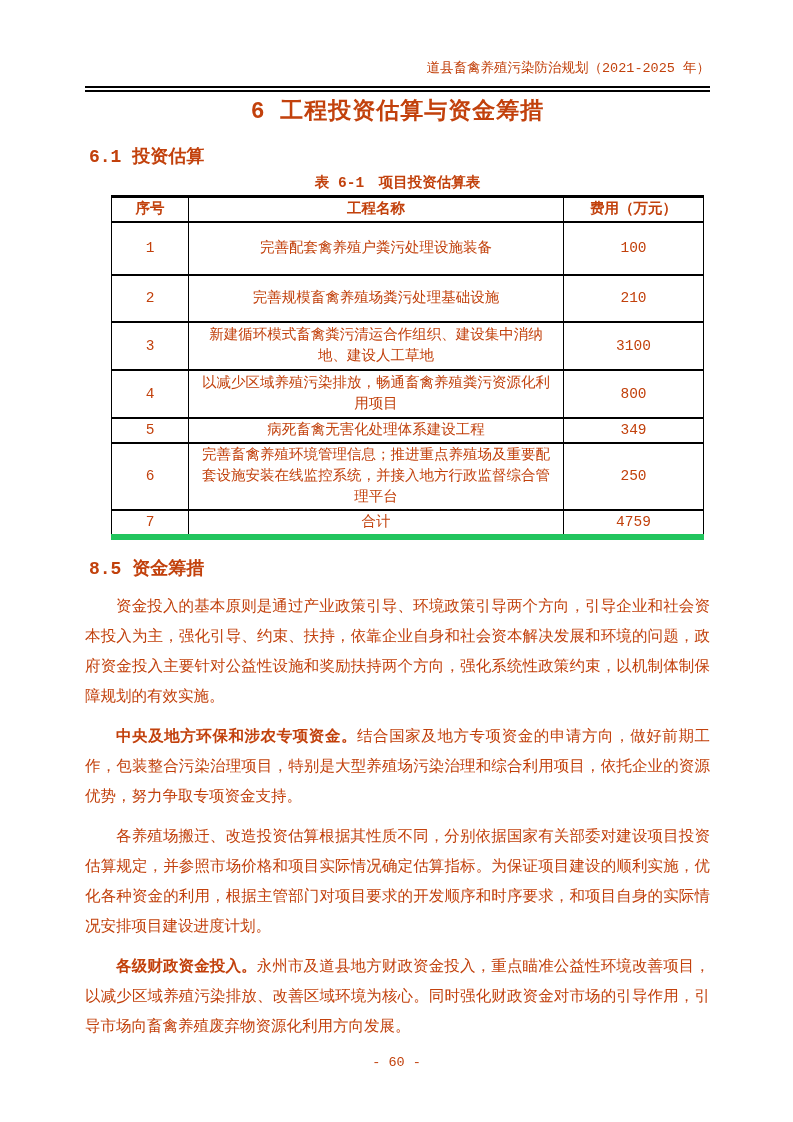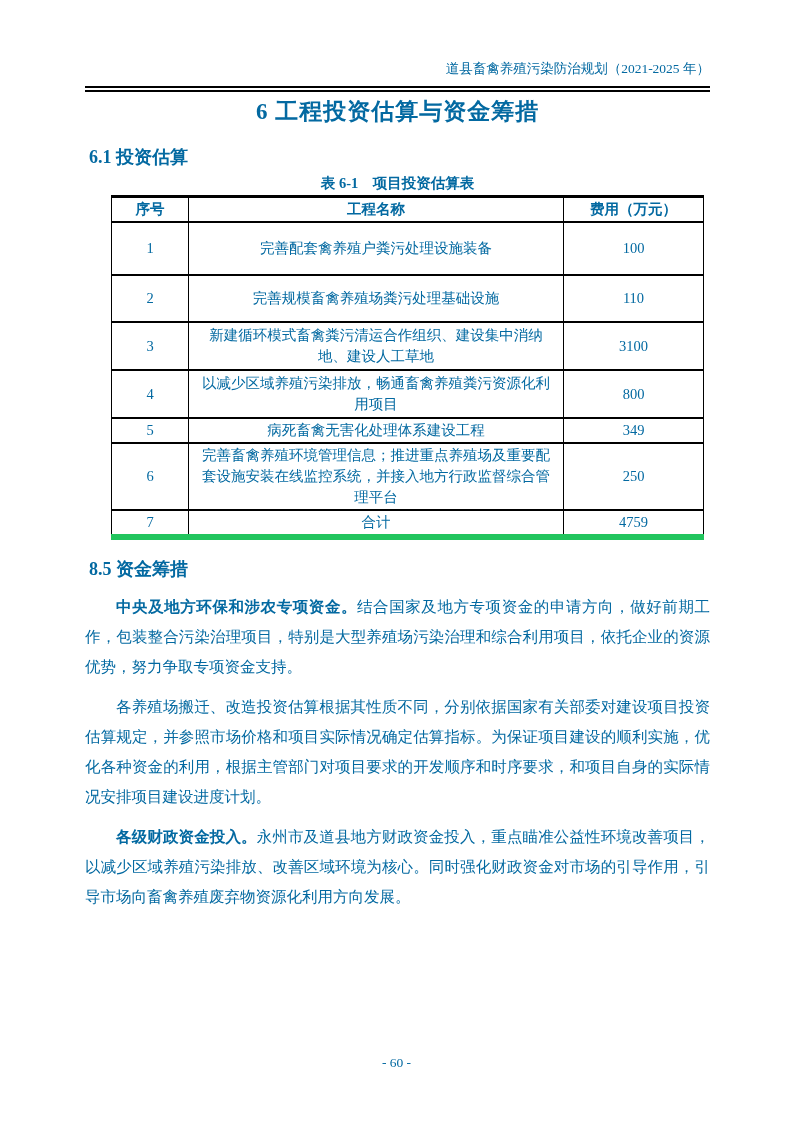--- a/index.html
+++ b/index.html
@@ -1,22 +1,22 @@
 <!DOCTYPE html>
 <html><head>
 <meta charset="utf-8">
 <style>
   html, body { margin: 0; padding: 0; background: #ffffff; }
   .page {
     position: relative;
     width: 793px;
     height: 1122px;
     background: #ffffff;
-    color: #0369a1;
-    font-family: Liberation Serif, serif;
+    color: #c2410c;
+    font-family: Liberation Mono, monospace;
     overflow: hidden;
   }
   .page-header {
     position: absolute;
     top: 60px;
     right: 83px;
     font-size: 13.5px;
     line-height: 18px;
     white-space: nowrap;
   }
@@ -139,21 +139,21 @@
       </thead>
       <tbody>
         <tr>
           <td>1</td>
           <td>完善配套禽养殖户粪污处理设施装备</td>
           <td>100</td>
         </tr>
         <tr>
           <td>2</td>
           <td>完善规模畜禽养殖场粪污处理基础设施</td>
-          <td>110</td>
+          <td>210</td>
         </tr>
         <tr>
           <td>3</td>
           <td>新建循环模式畜禽粪污清运合作组织、建设集中消纳地、建设人工草地</td>
           <td>3100</td>
         </tr>
         <tr>
           <td>4</td>
           <td>以减少区域养殖污染排放，畅通畜禽养殖粪污资源化利用项目</td>
           <td>800</td>
@@ -171,20 +171,21 @@
         <tr>
           <td>7</td>
           <td>合计</td>
           <td>4759</td>
         </tr>
       </tbody>
     </table>
 
     <h2 class="section-heading second">8.5 资金筹措</h2>
 
+    <p class="body-para"><span class="lead"></span><span>资金投入的基本原则是通过产业政策引导、环境政策引导两个方向，引导企业和社会资本投入为主，强化引导、约束、扶持，依靠企业自身和社会资本解决发展和环境的问题，政府资金投入主要针对公益性设施和奖励扶持两个方向，强化系统性政策约束，以机制体制保障规划的有效实施。</span></p>
 
     <p class="body-para"><span class="lead">中央及地方环保和涉农专项资金。</span><span>结合国家及地方专项资金的申请方向，做好前期工作，包装整合污染治理项目，特别是大型养殖场污染治理和综合利用项目，依托企业的资源优势，努力争取专项资金支持。</span></p>
 
     <p class="body-para"><span class="lead"></span><span>各养殖场搬迁、改造投资估算根据其性质不同，分别依据国家有关部委对建设项目投资估算规定，并参照市场价格和项目实际情况确定估算指标。为保证项目建设的顺利实施，优化各种资金的利用，根据主管部门对项目要求的开发顺序和时序要求，和项目自身的实际情况安排项目建设进度计划。</span></p>
 
     <p class="body-para"><span class="lead">各级财政资金投入。</span><span>永州市及道县地方财政资金投入，重点瞄准公益性环境改善项目，以减少区域养殖污染排放、改善区域环境为核心。同时强化财政资金对市场的引导作用，引导市场向畜禽养殖废弃物资源化利用方向发展。</span></p>
 
   </div>
 
   <div class="page-footer">- 60 -</div>

